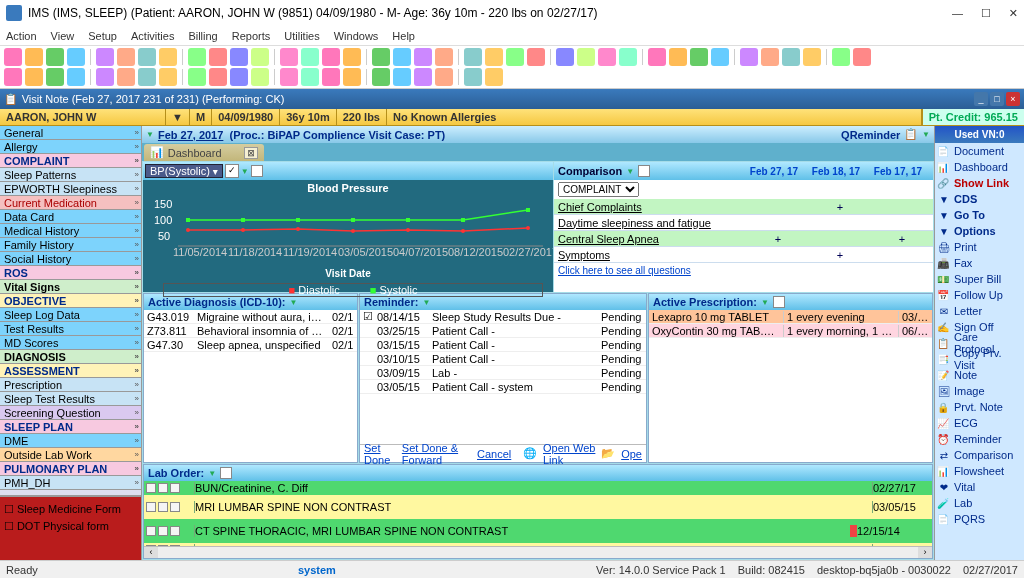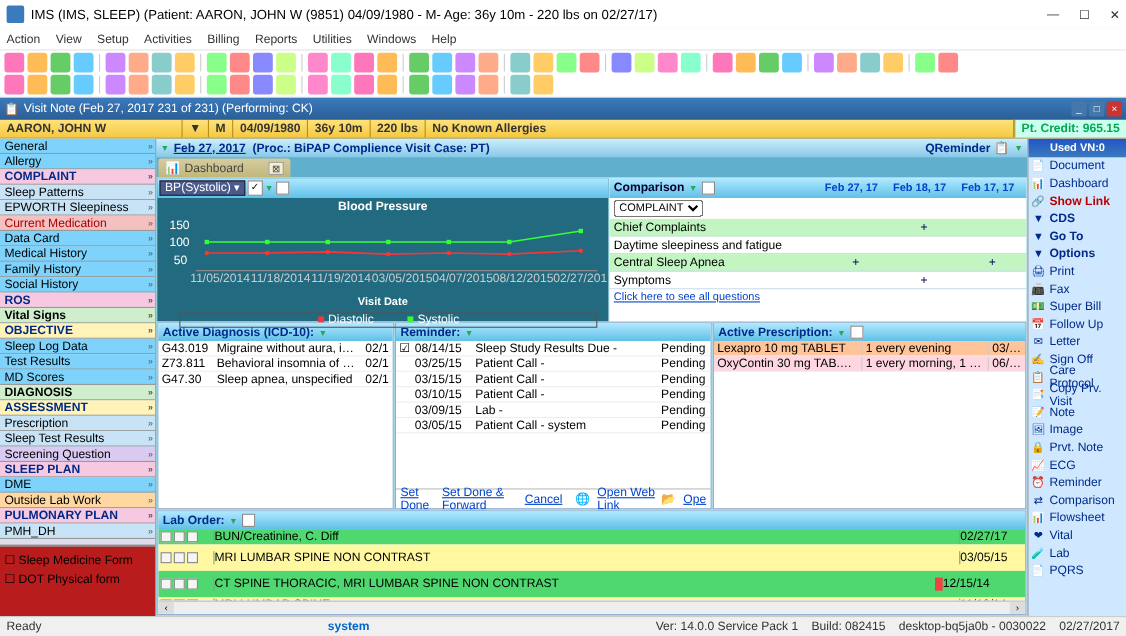--- a/index.html
+++ b/index.html
@@ -46,21 +46,21 @@
 .dropdownish { background:#4a5a8a; color:#fff; padding:0 4px; height:14px; display:flex; align-items:center; border:1px solid #223; font-size:10px; }
 .chart-area { position:absolute; top:18px; left:0; right:0; bottom:0; }
 .chart-title { text-align:center; color:#fff; font-weight:bold; padding:2px; font-size:11px; }
 .chart-svg { width:100%; height:70px; }
 .chart-xlabel { text-align:center; color:#fff; font-size:10px; font-weight:bold; }
 .chart-legend { display:flex; justify-content:center; gap:30px; color:#fff; font-size:9px; margin-top:4px; border:1px solid #555; margin-left:20px; margin-right:10px; }
 .comp-panel { flex:1; background:#fff; display:flex; flex-direction:column; }
 .comp-header { height:18px; background:linear-gradient(#b0e8ff,#60c0e8); display:flex; align-items:center; padding:0 4px; font-weight:bold; color:#003; }
 .comp-header .datecol { width:62px; text-align:center; color:#0044cc; font-weight:bold; font-size:10px; }
 .comp-row { height:16px; display:flex; align-items:center; border-bottom:1px solid #cde; font-size:10px; }
-.comp-row .lbl { flex:1; padding:0 4px; }
+.comp-row .lbl { flex:1; padding:0 4px;text-decoration:underline; }
 .comp-row .cell { width:62px; text-align:center; color:#005; }
 .comp-green { background:#c2f5c2; }
 .comp-link { color:#0044cc; text-decoration:underline; padding:2px 4px; font-size:10px; cursor:pointer; }
 .dash-midrow { display:flex; gap:1px; flex:1; min-height:0; }
 .panel { background:#fff; display:flex; flex-direction:column; border:1px solid #8ac; }
 .panel-head { height:16px; background:linear-gradient(#b0e8ff,#60c0e8); padding:0 4px; display:flex; align-items:center; font-weight:bold; color:#002a8a; font-size:10px; }
 .diag-panel { width:215px; }
 .rem-panel { flex:1; }
 .rx-panel { width:285px; }
 .grid-row { display:flex; height:14px; align-items:center; font-size:10px; border-bottom:1px solid #eee; }

